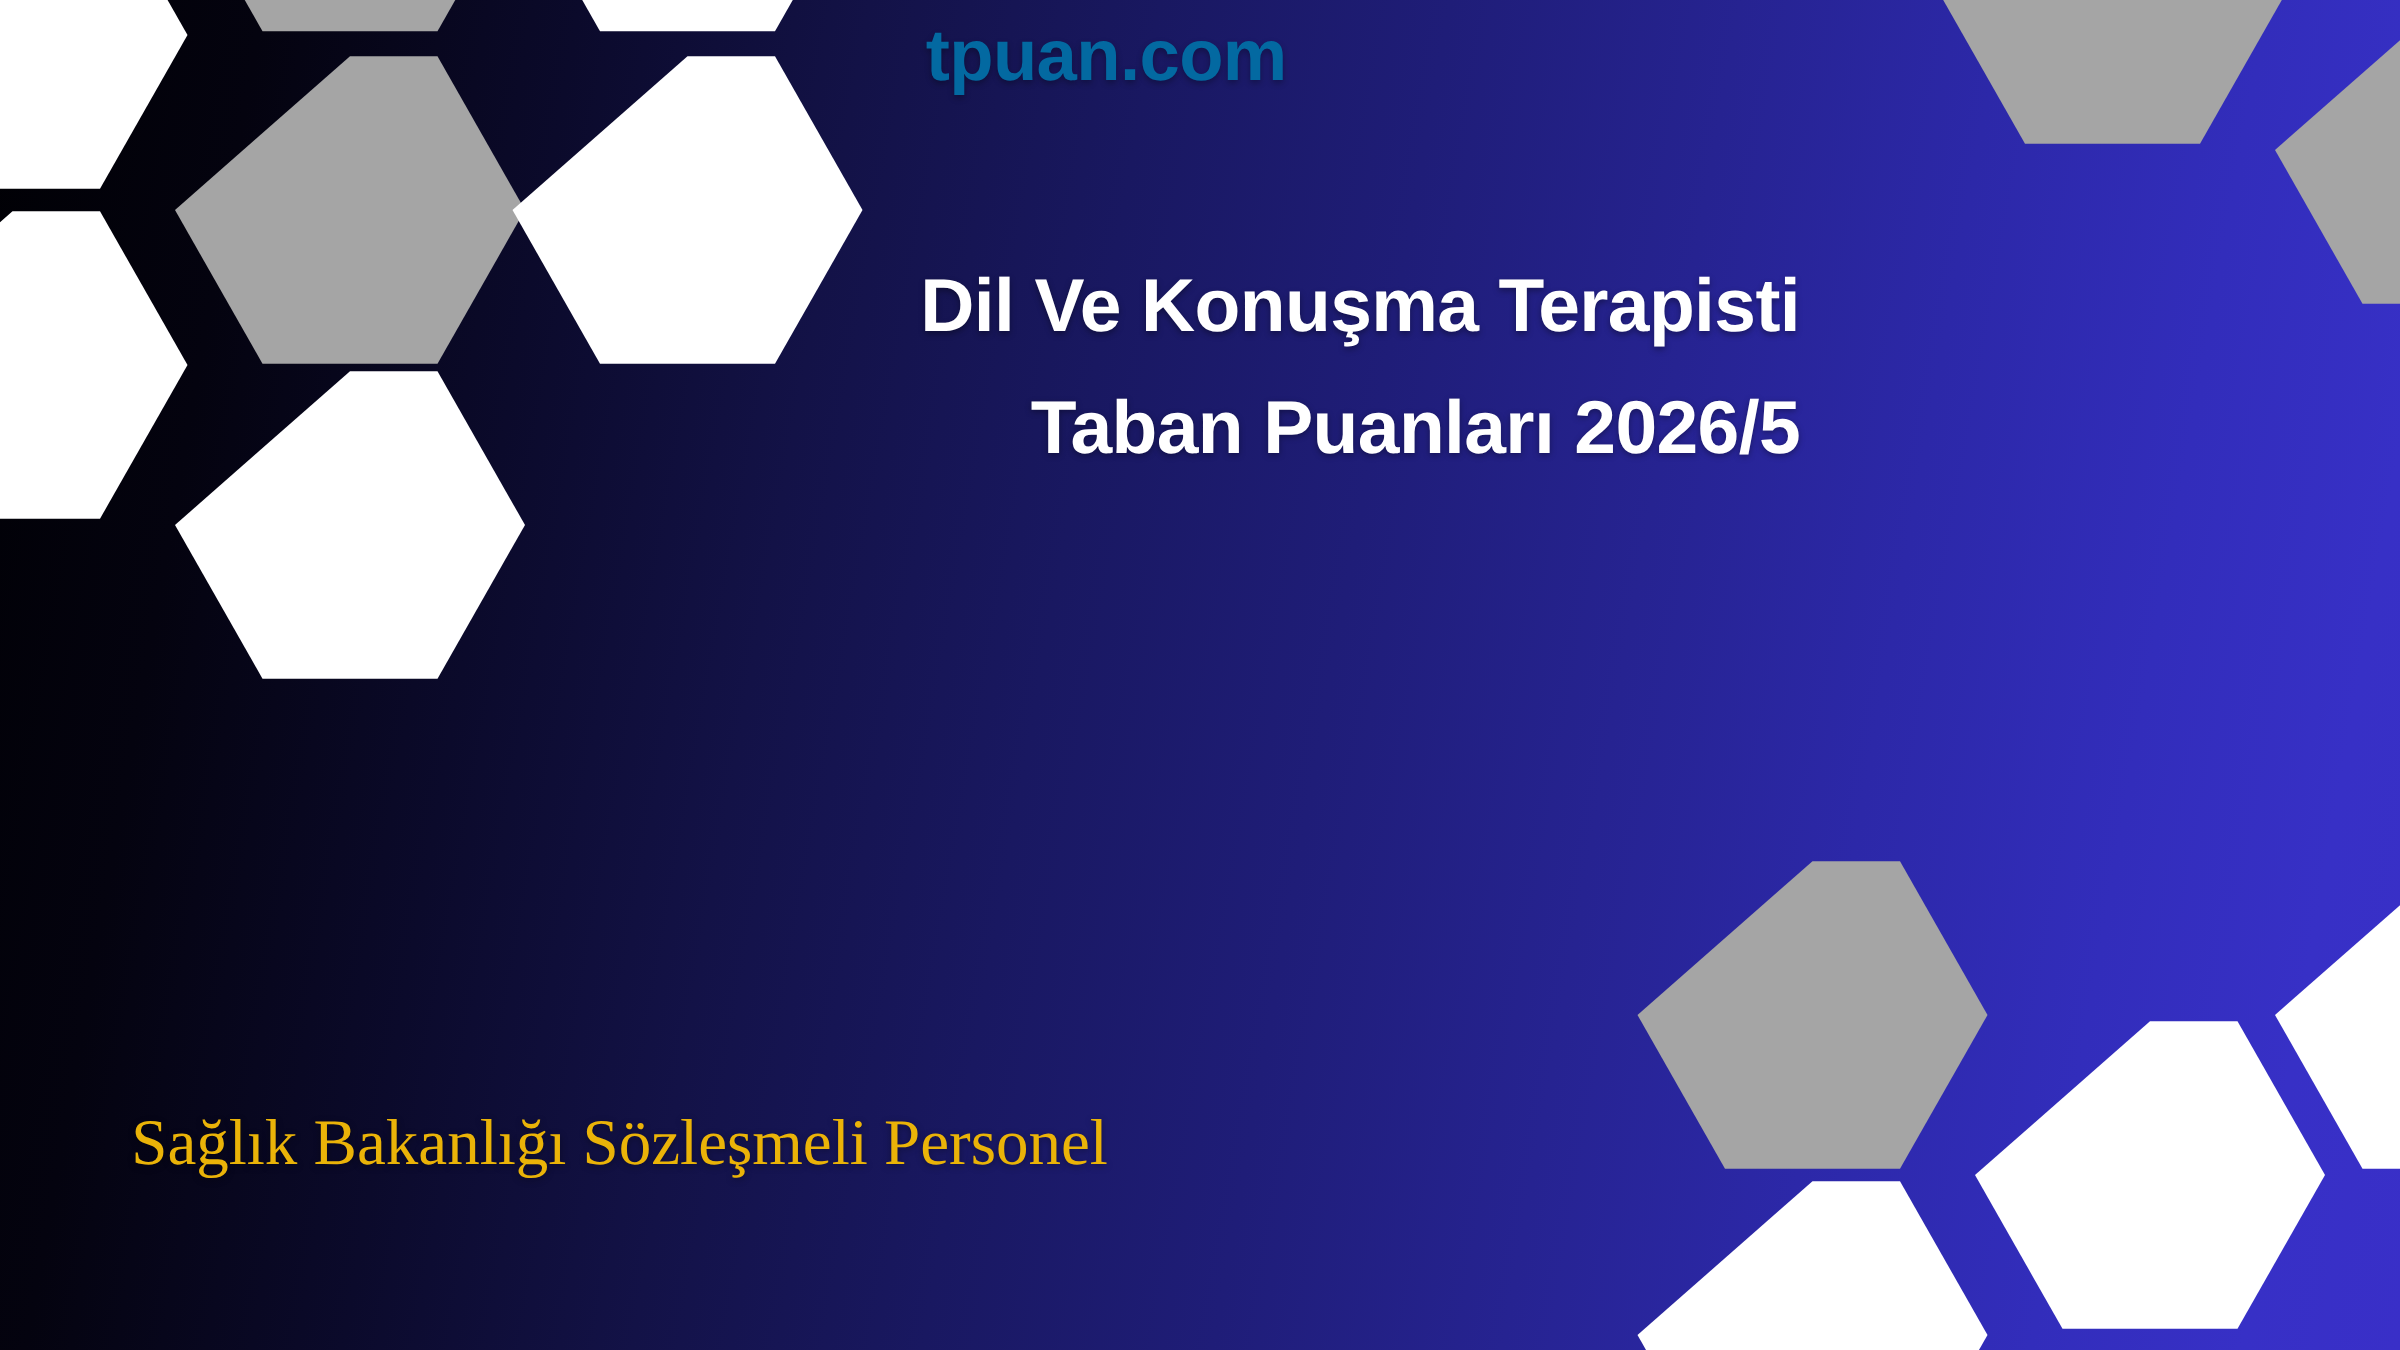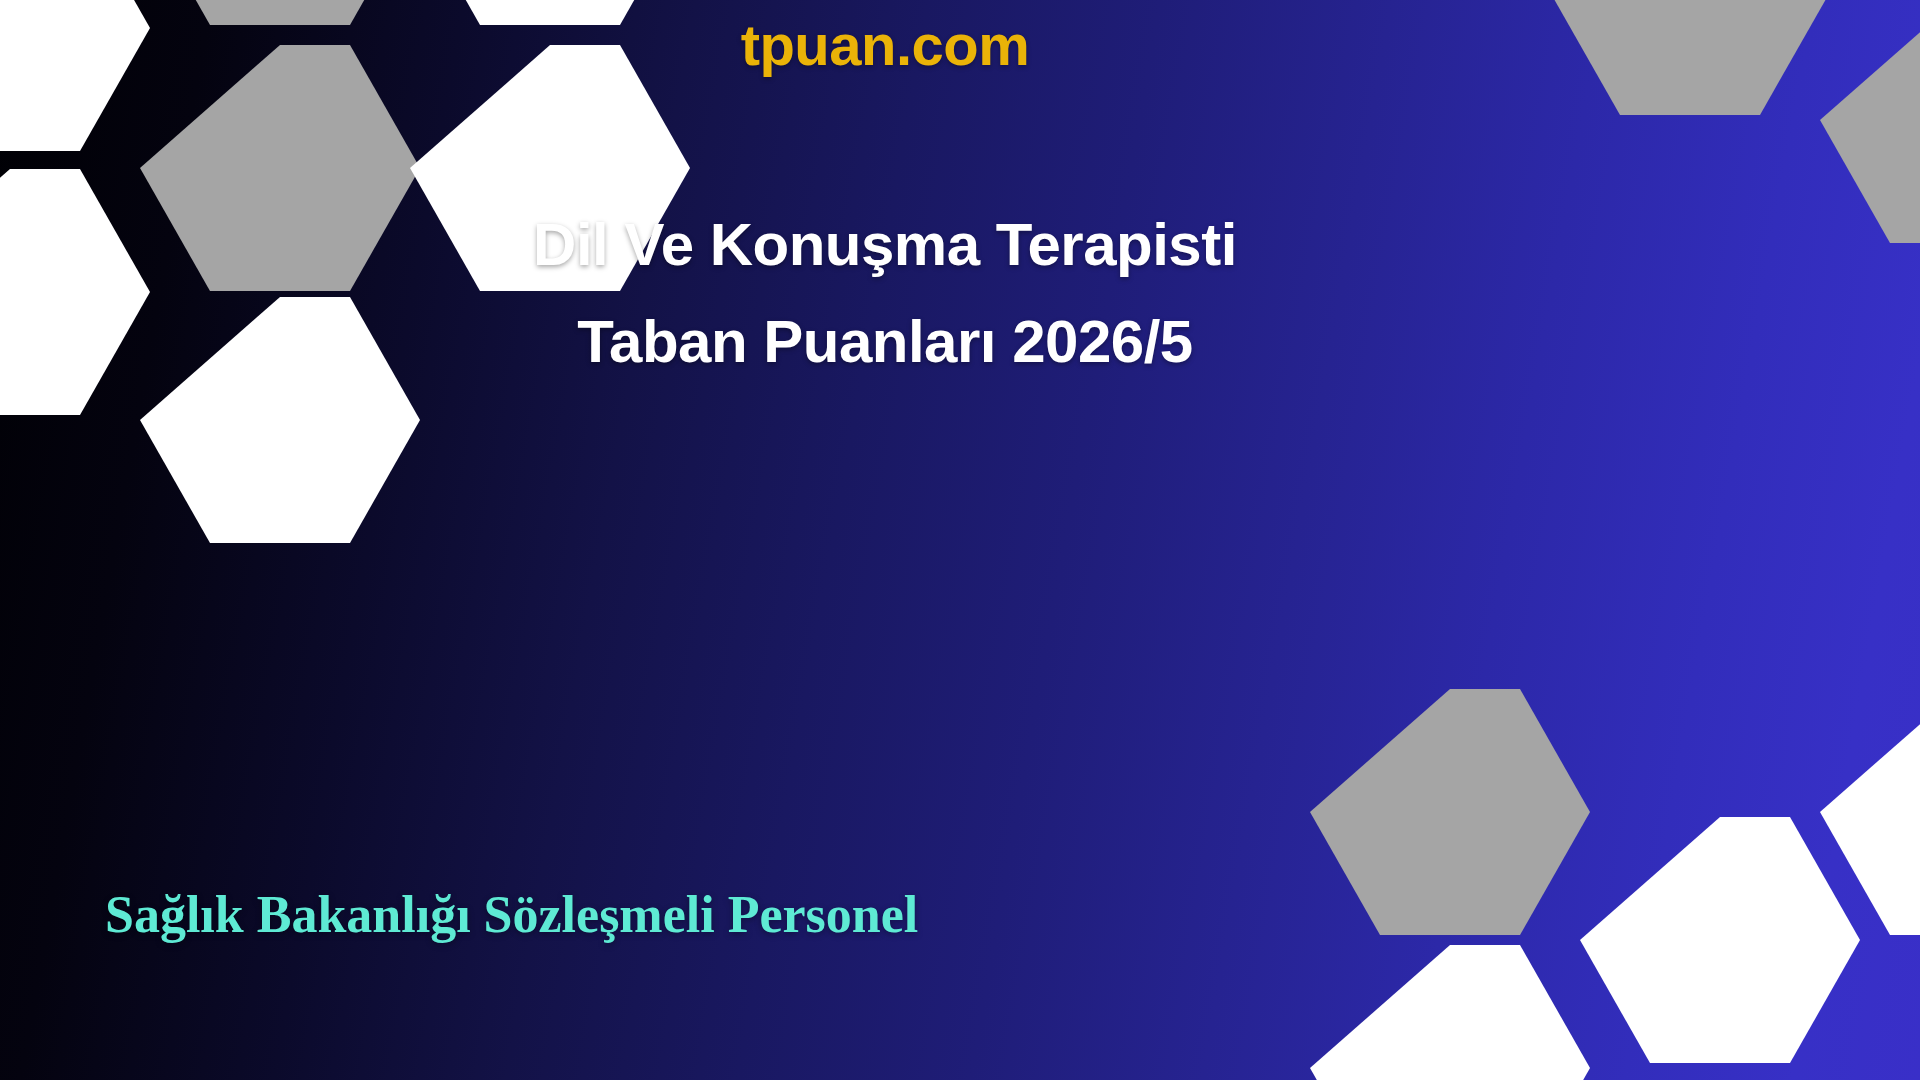--- a/index.html
+++ b/index.html
@@ -32,57 +32,57 @@
   }
   #hexlayer {
     position: absolute;
     inset: 0;
   }
   .title-block {
     position: absolute;
     left: 330px;
     top: 196px;
     width: 1110px;
-    text-align: center;
+    text-align: right;
     z-index: 6;
   }
   .title-line {
     color: #ffffff;
     font-family: "Liberation Sans", sans-serif;
     font-weight: bold;
     font-size: 60px;
     line-height: 97px;
     letter-spacing: -0.5px;
     white-space: nowrap;
     text-shadow: 0 2px 5px rgba(0,0,0,0.35);
   }
   #brand {
     position: absolute;
     left: 330px;
     top: 8px;
     width: 1110px;
     text-align: center;
     z-index: 6;
-    color: #eab308;
+    color: #0369a1;
     font-family: "Liberation Sans", sans-serif;
     font-weight: bold;
     font-size: 58px;
     line-height: 74px;
     letter-spacing: -0.5px;
     white-space: nowrap;
     text-shadow: 0 2px 5px rgba(0,0,0,0.3);
   }
   #subtitle {
     position: absolute;
     left: 105px;
     top: 882px;
     z-index: 6;
-    color: #5eead4;
+    color: #eab308;
     font-family: "Liberation Serif", serif;
-    font-weight: bold;
+    font-weight: normal;
     font-size: 52px;
     line-height: 66px;
     white-space: nowrap;
     text-shadow: 0 2px 6px rgba(0,0,0,0.35);
   }
 </style>
 </head>
 <body>
 
 <div id="canvas">

